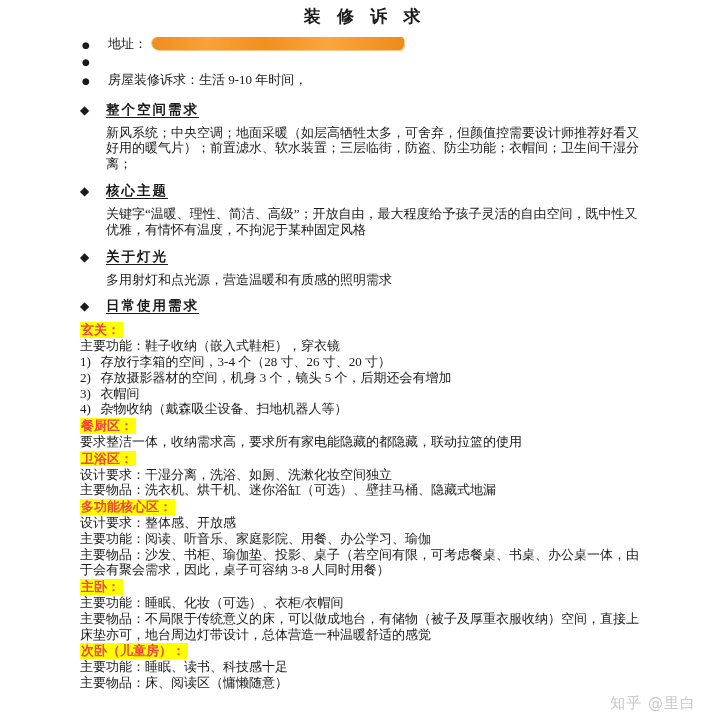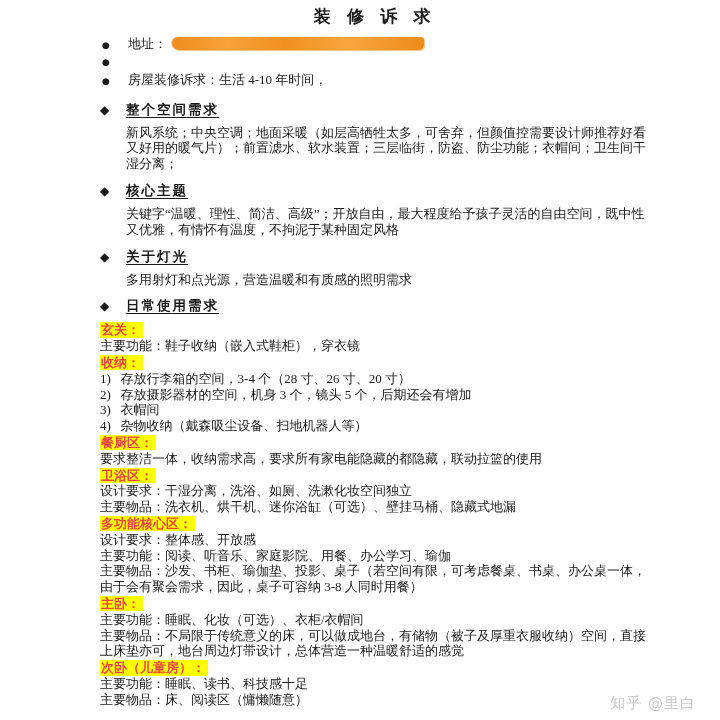--- a/index.html
+++ b/index.html
@@ -9,21 +9,21 @@
   body {
     width: 720px; height: 720px;
     overflow: hidden;
     font-family: "Liberation Serif", "DejaVu Serif", serif;
     color: #1a1a1a;
   }
   .page {
     position: relative;
     width: 720px; height: 720px;
     box-sizing: border-box;
-    padding: 5px 70px 0 100px;
+    padding: 5px 70px 0 80px;
     font-size: 13px;
     line-height: 15.8px;
   }
   .doc-title {
     font-size: 17px;
     font-weight: 700;
     text-align: center;
     letter-spacing: 6px;
     margin: 2px 0 8px 0;
     line-height: 20px;
@@ -98,21 +98,21 @@
 
   <div class="bullet-row">
     <span class="bullet-dot">●</span>
     <span class="bullet-text"><span>地址：</span><span class="redaction"></span></span>
   </div>
   <div class="bullet-row">
     <span class="bullet-dot">●</span>
   </div>
   <div class="bullet-row">
     <span class="bullet-dot">●</span>
-    <span class="bullet-text">房屋装修诉求：生活 4-10 年时间，</span>
+    <span class="bullet-text">房屋装修诉求：生活 9-10 年时间，</span>
   </div>
 
   <div class="sec">
     <div class="sec-heading">
       <span class="diamond">◆</span>
       <span class="sec-title">整个空间需求</span>
     </div>
     <p class="sec-body">新风系统；中央空调；地面采暖（如层高牺牲太多，可舍弃，但颜值控需要设计师推荐好看又好用的暖气片）；前置滤水、软水装置；三层临街，防盗、防尘功能；衣帽间；卫生间干湿分离；</p>
   </div>
 
@@ -140,21 +140,20 @@
   </div>
 
   <div class="daily">
 
     <div>
       <div><span class="hl-label">玄关：</span></div>
       <p class="daily-line">主要功能：鞋子收纳（嵌入式鞋柜），穿衣镜</p>
     </div>
 
     <div>
-      <div><span class="hl-label">收纳：</span></div>
       <p class="daily-line">1)   存放行李箱的空间，3-4 个（28 寸、26 寸、20 寸）</p>
       <p class="daily-line">2)   存放摄影器材的空间，机身 3 个，镜头 5 个，后期还会有增加</p>
       <p class="daily-line">3)   衣帽间</p>
       <p class="daily-line">4)   杂物收纳（戴森吸尘设备、扫地机器人等）</p>
     </div>
 
     <div>
       <div><span class="hl-label">餐厨区：</span></div>
       <p class="daily-line">要求整洁一体，收纳需求高，要求所有家电能隐藏的都隐藏，联动拉篮的使用</p>
     </div>

